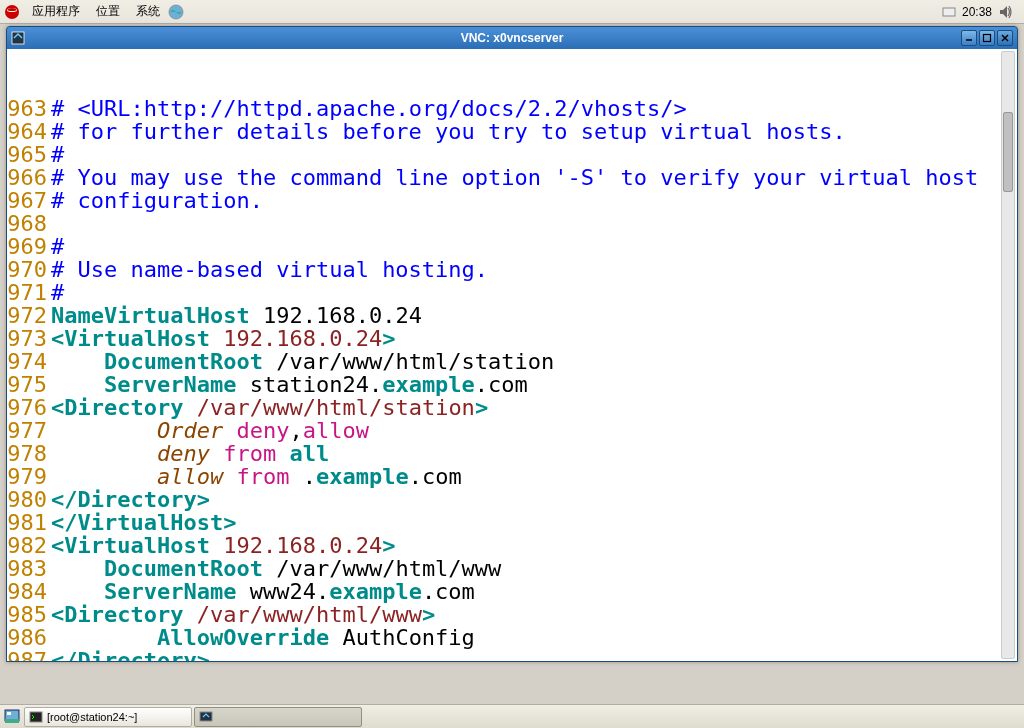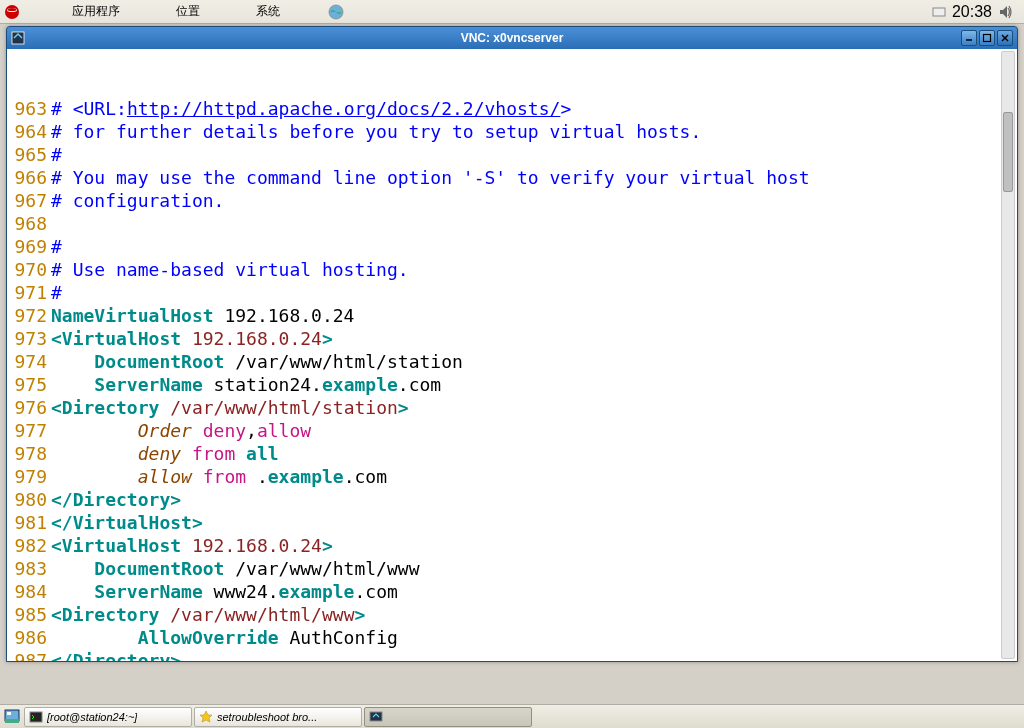--- a/index.html
+++ b/index.html
@@ -1,59 +1,59 @@
 <!DOCTYPE html>
 <html><head>
 <meta charset="utf-8">
 <style>
 * { margin: 0; padding: 0; box-sizing: border-box; }
 body { width: 1024px; height: 728px; background: #d4d0c8; font-family: sans-serif; overflow: hidden; position: relative; }
 
 
-.top-panel { height: 24px; background: linear-gradient(#f0eee4, #e8e6dc); border-bottom: 1px solid #b0aea4; display: flex; align-items: center; font-size: 12px; padding: 0 4px; gap: 40px; }
+.top-panel { height: 24px; background: linear-gradient(#f0eee4, #e8e6dc); border-bottom: 1px solid #b0aea4; display: flex; align-items: center; font-size: 12px; padding: 0 4px; }
 .top-panel .redhat-icon { width: 16px; height: 16px; margin-right: 4px; }
 .top-panel .menu-item { padding: 2px 8px; cursor: pointer; }
 .top-panel .spacer { flex: 1; }
 .top-panel .tray { display: flex; align-items: center; gap: 6px; padding-right: 6px; }
-.top-panel .tray span { font-size: 16px; }
+.top-panel .tray span { font-size: 12px; }
 .globe-icon { width: 16px; height: 16px; }
 
 
 .vnc-window { position: absolute; left: 6px; top: 26px; width: 1012px; height: 636px; background: #0f766e; border: 1px solid #1a4d7a; border-radius: 4px 4px 0 0; box-shadow: 0 0 4px rgba(0,0,0,0.3); }
 .titlebar { height: 22px; background: linear-gradient(#4a90d9, #2c6eb5); display: flex; align-items: center; color: #fff; font-size: 12px; font-weight: bold; border-radius: 3px 3px 0 0; position: relative; }
 .titlebar .title { position: absolute; left: 0; right: 0; text-align: center; pointer-events: none; }
 .titlebar .win-icon { width: 14px; height: 14px; margin-left: 4px; z-index: 1; }
 .titlebar .controls { position: absolute; right: 4px; top: 3px; display: flex; gap: 2px; }
 .titlebar .controls .btn { width: 16px; height: 16px; background: linear-gradient(#7eb8e8, #3a80c8); border: 1px solid #1a4d7a; border-radius: 2px; display: flex; align-items: center; justify-content: center; font-size: 10px; color: #000; cursor: pointer; }
 .titlebar .controls .btn.close { background: linear-gradient(#6ba8e0, #2d70b8); }
 
 
-.editor { position: relative; height: calc(100% - 22px); background: #fff; font-family: "DejaVu Sans Mono", monospace; font-size: 18px; line-height: 23px; white-space: pre; overflow: hidden; }
+.editor { position: relative; height: calc(100% - 22px); background: #fff; font-family: "DejaVu Sans Mono", monospace; font-size: 22px; line-height: 23px; white-space: pre; overflow: hidden; }
 .editor .scrollbar { position: absolute; right: 2px; top: 2px; width: 14px; height: calc(100% - 4px); background: #e8e8e8; border: 1px solid #ccc; border-radius: 2px; }
 .editor .scrollbar .thumb { position: absolute; left: 1px; right: 1px; top: 60px; height: 80px; background: #c0c0c0; border: 1px solid #999; border-radius: 2px; }
 .editor .content { padding: 2px 0 0 0; }
 .editor .line { display: flex; }
 .editor .ln { color: #c08000; width: 44px; text-align: right; padding-right: 4px; flex-shrink: 0; }
 .editor .code { flex: 1; }
 
 
 .c-blue { color: #0000ff; }
 .c-cyan { color: #008b8b; font-weight: bold; }
 .c-text { color: #000; }
 .c-maroon { color: #8b2323; }
 .c-brown { color: #8b4500; font-style: italic; }
 .c-magenta { color: #c71585; }
-.c-under { text-decoration: underline; }
+.c-under { }
 
 
 .bottom-panel { position: absolute; left: 0; bottom: 0; right: 0; height: 24px; background: linear-gradient(#f0eee4, #dedccf); border-top: 1px solid #b0aea4; display: flex; align-items: center; font-size: 11px; padding: 0 2px; gap: 2px; }
 .bottom-panel .desk-btn { width: 20px; height: 20px; display: flex; align-items: center; justify-content: center; cursor: pointer; }
 .bottom-panel .task { flex: 1; max-width: 168px; height: 20px; border: 1px solid #b0aea4; background: linear-gradient(#fff, #e8e6dc); border-radius: 2px; display: flex; align-items: center; padding: 0 4px; gap: 4px; overflow: hidden; cursor: pointer; white-space: nowrap; text-overflow: ellipsis; }
 .bottom-panel .task .t-icon { width: 14px; height: 14px; flex-shrink: 0; }
-.bottom-panel .task span { overflow: hidden; text-overflow: ellipsis; white-space: nowrap; font-style: italic; }
+.bottom-panel .task span { overflow: hidden; text-overflow: ellipsis; white-space: nowrap; }
 .bottom-panel .task.active { background: linear-gradient(#d8d6ca, #c8c6ba); border-color: #909080; }
 </style>
 </head>
 <body>
 
 <div class="top-panel">
   <svg class="redhat-icon" viewBox="0 0 16 16">
       <circle cx="8" cy="8" r="7" fill="#c00"></circle>
       <ellipse cx="8" cy="6" rx="5" ry="2" fill="#fff"></ellipse>
       <ellipse cx="8" cy="5.5" rx="4.5" ry="1.6" fill="#c00"></ellipse>
@@ -122,26 +122,20 @@
       </svg>
   </div>
   <div id="tasks-container" style="display:flex; flex:1; gap:2px;">
       <div class="task">
         <span class="t-icon"><svg width="14" height="14" viewBox="0 0 14 14">
             <rect x="1" y="2" width="12" height="10" fill="#222" stroke="#888"></rect>
             <path d="M3 5 L5 7 L3 9" fill="none" stroke="#0f0" stroke-width="1"></path>
           </svg></span>
         <span>[root@station24:~]</span>
       </div>
-      <div class="task">
-        <span class="t-icon"><svg width="14" height="14" viewBox="0 0 14 14">
-            <path d="M7 1 L9 5 L13 5 L10 8 L11 12 L7 10 L3 12 L4 8 L1 5 L5 5 Z" fill="#f5c518" stroke="#b8860b" stroke-width="0.5"></path>
-          </svg></span>
-        <span>setroubleshoot bro...</span>
-      </div>
       <div class="task active">
         <span class="t-icon"><svg width="14" height="14" viewBox="0 0 14 14">
             <rect x="1" y="2" width="12" height="9" fill="#234" stroke="#888"></rect>
             <path d="M4 7 L7 4 L10 7" fill="none" stroke="#6cf" stroke-width="1.2"></path>
           </svg></span>
         <span></span>
       </div>
     </div>
 </div>
 

